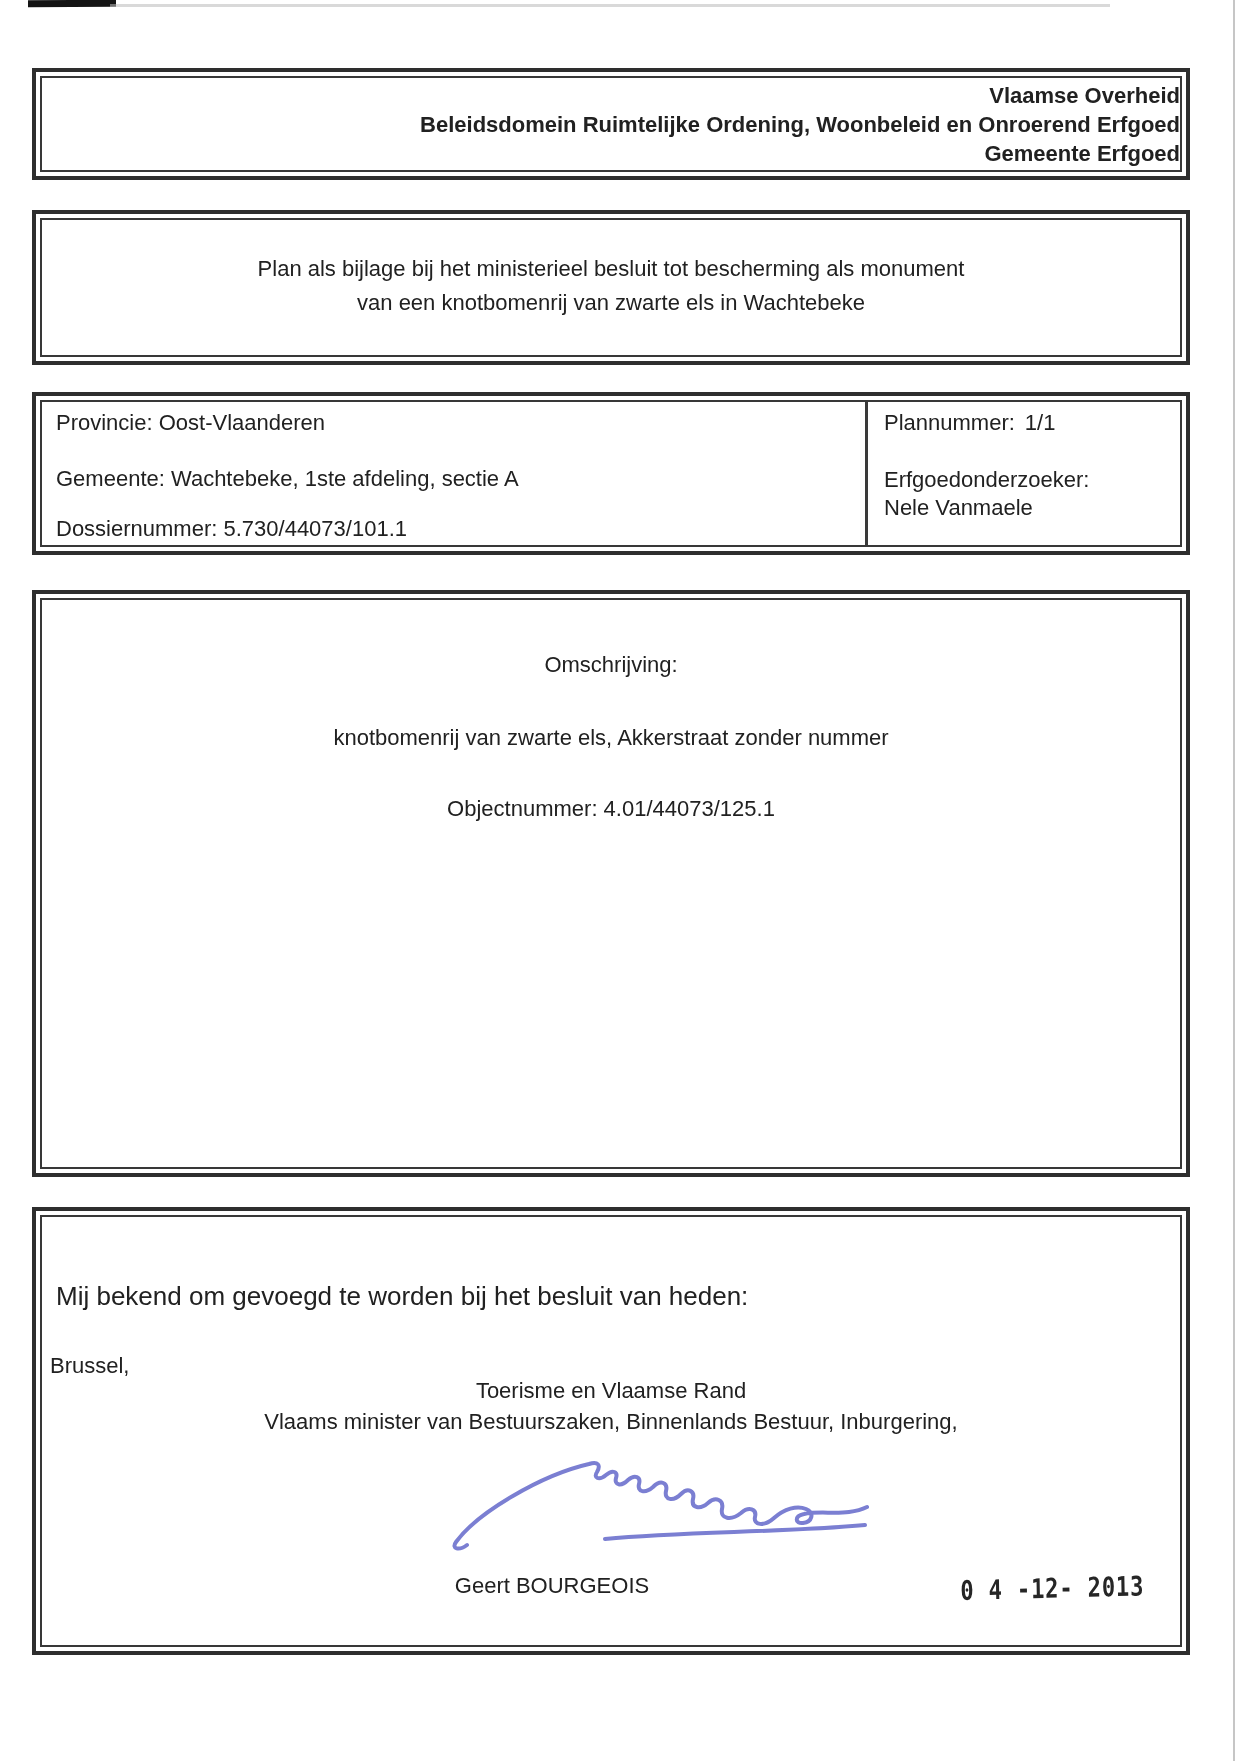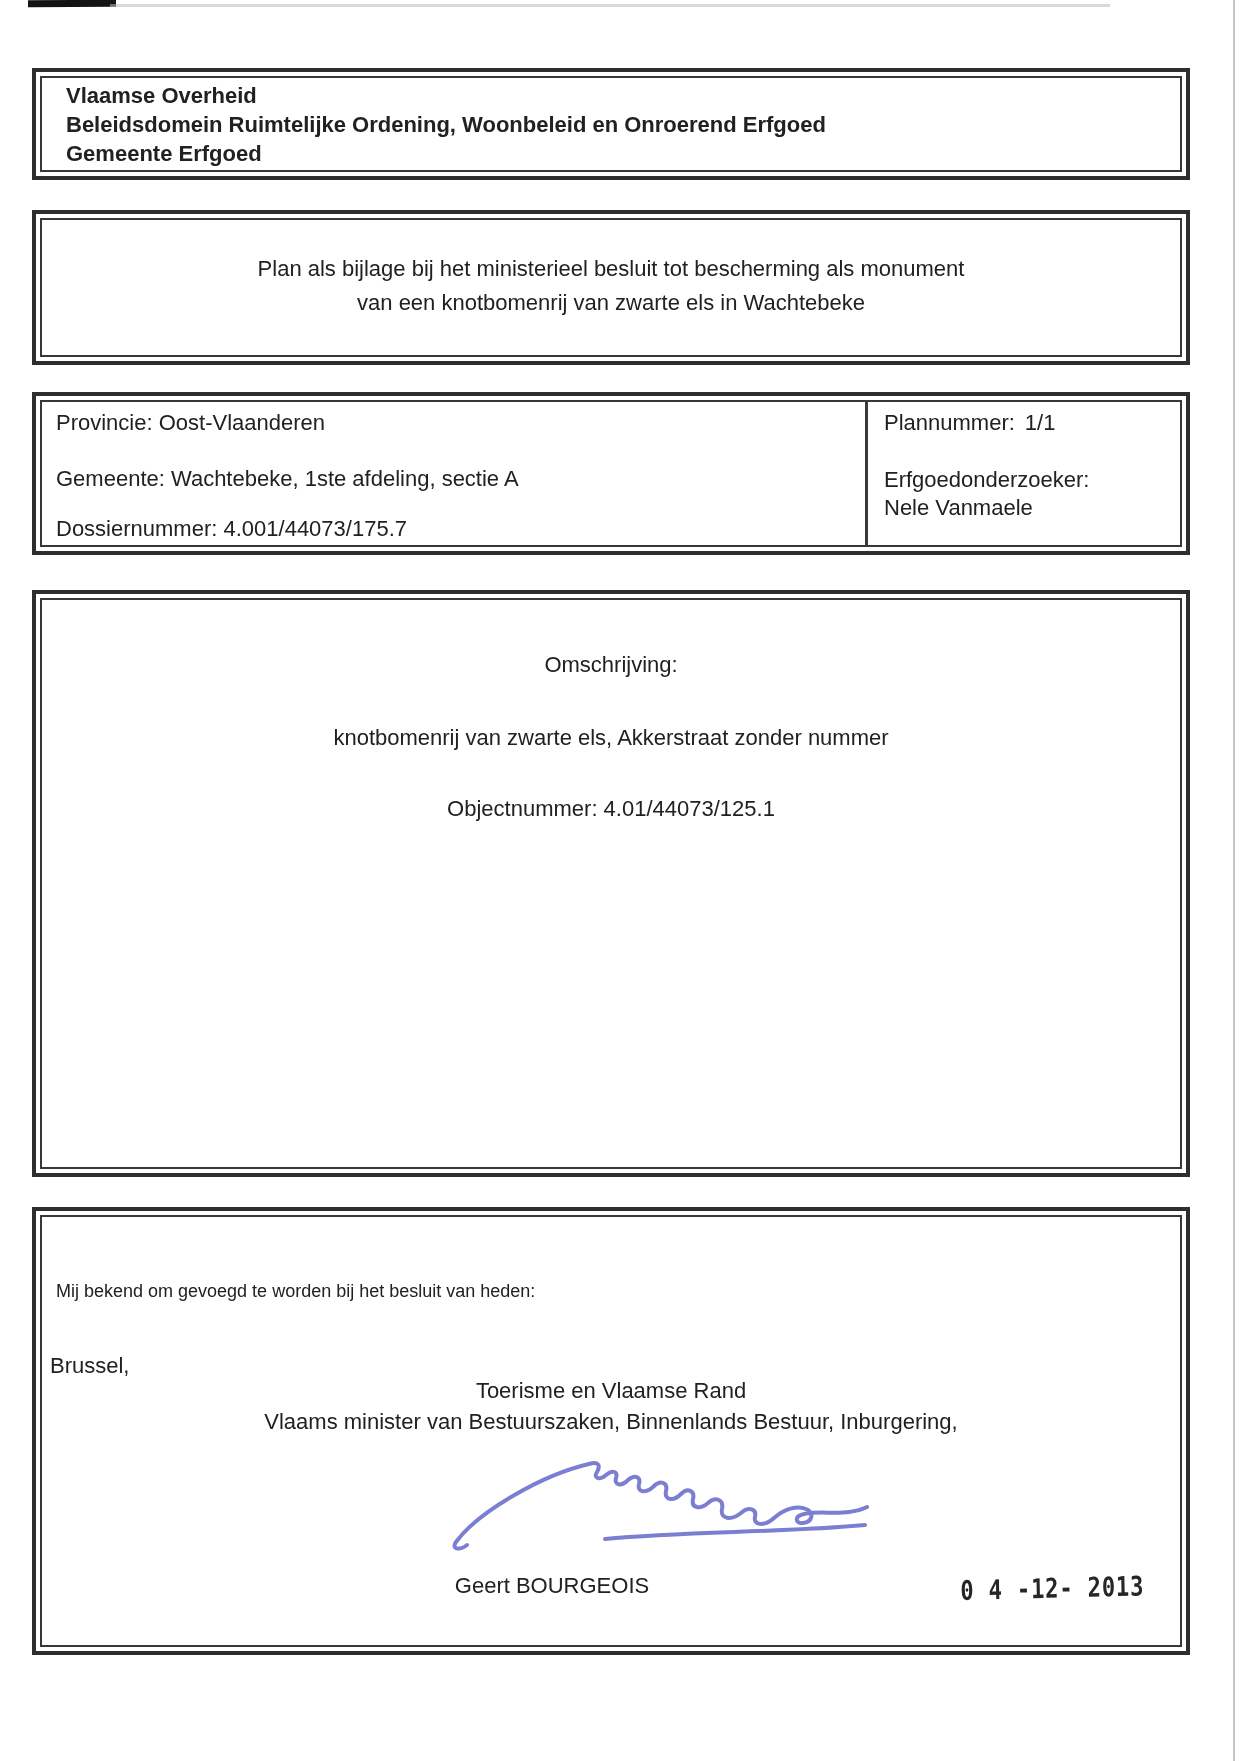--- a/index.html
+++ b/index.html
@@ -37,21 +37,21 @@
     position: absolute; inset: 4px;
     border: 2px solid #383838;
   }
   .dbox-content { position: absolute; inset: 0; }
 
   .box1 { top: 68px;  height: 112px; }
   .box2 { top: 210px; height: 155px; }
   .box3 { top: 392px; height: 163px; padding-left: 45px; }
   .box4 { top: 590px; height: 587px; }
   .box5 { top: 1207px; height: 448px; }
-  .hdr-line { font-size: 22px; line-height: 29px; font-weight: bold; text-align: left; margin-left: 24px; }
+  .hdr-line { font-size: 22px; line-height: 29px; font-weight: bold; text-align: right; margin-left: 24px; }
   .box1 .dbox-content { padding-top: 3px; }
 
   .box2 .dbox-content { padding-top: 32px; }
   .plain-line { font-size: 22px; line-height: 34px; text-align: center; }
 
   
   .info-divider {
     position: absolute; left: 823px; top: 0; bottom: 0; width: 3px; background: #3a3a3a;
   }
   .info-cell { position: absolute; font-size: 22px; white-space: nowrap; }
@@ -61,21 +61,21 @@
   .cell-plannummer { left: 842px; top: 8px; }
   .cell-onderzoeker { left: 842px; top: 64px; line-height: 28px; }
   .plan-value { margin-left: 10px; }
 
   
   .desc-heading { position: absolute; left: 0; right: 0; top: 52px; font-size: 22px; text-align: center; }
   .desc-text    { position: absolute; left: 0; right: 0; top: 125px; font-size: 22px; text-align: center; }
   .desc-object  { position: absolute; left: 0; right: 0; top: 196px; font-size: 22px; text-align: center; }
 
   
-  .sig-statement { position: absolute; left: 14px; top: 64px; font-size: 18px; white-space: nowrap; }
+  .sig-statement { position: absolute; left: 14px; top: 64px; font-size: 26px; white-space: nowrap; }
   .sig-city      { position: absolute; left: 8px; top: 136px; font-size: 22px; }
   .sig-minister  { position: absolute; left: 0; right: 0; top: 158px; font-size: 22px; line-height: 31px; text-align: center; }
   .sig-svg-wrap  { position: absolute; left: 395px; top: 230px; width: 440px; height: 115px; }
   .sig-name      { position: absolute; left: 360px; top: 356px; width: 300px; font-size: 22px; text-align: center; }
   .date-stamp {
     position: absolute; left: 918px; top: 358px;
     font-family: "DejaVu Sans Mono", monospace;
     font-weight: bold; font-size: 27px; color: #262626;
     letter-spacing: 1px; white-space: pre;
     transform: scaleX(0.82) rotate(-1.2deg);
@@ -109,21 +109,21 @@
       </div>
     </div>
   </div>
 
   <div class="dbox box3">
     <div class="dbox-inner">
       <div class="dbox-content">
         <div class="info-divider"></div>
         <div class="info-cell cell-provincie">Provincie: Oost-Vlaanderen</div>
         <div class="info-cell cell-gemeente">Gemeente: Wachtebeke, 1ste afdeling, sectie A</div>
-        <div class="info-cell cell-dossier">Dossiernummer: 4.001/44073/175.7</div>
+        <div class="info-cell cell-dossier">Dossiernummer: 5.730/44073/101.1</div>
         <div class="info-cell cell-plannummer">
           <span>Plannummer:</span><span class="plan-value">1/1</span>
         </div>
         <div class="info-cell cell-onderzoeker">
           <div>Erfgoedonderzoeker:</div>
           <div>Nele Vanmaele</div>
         </div>
       </div>
     </div>
   </div>

